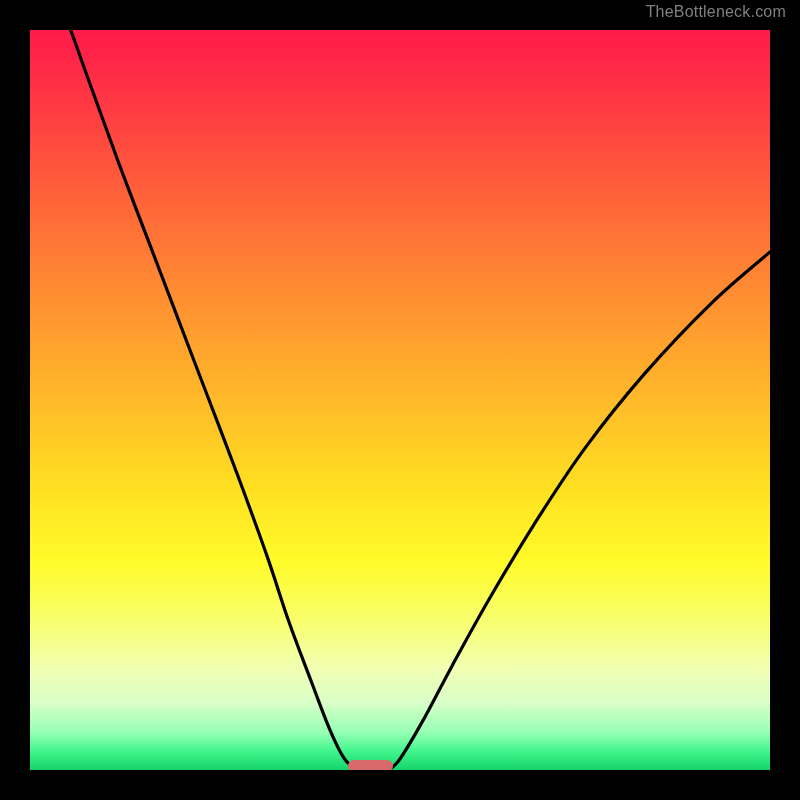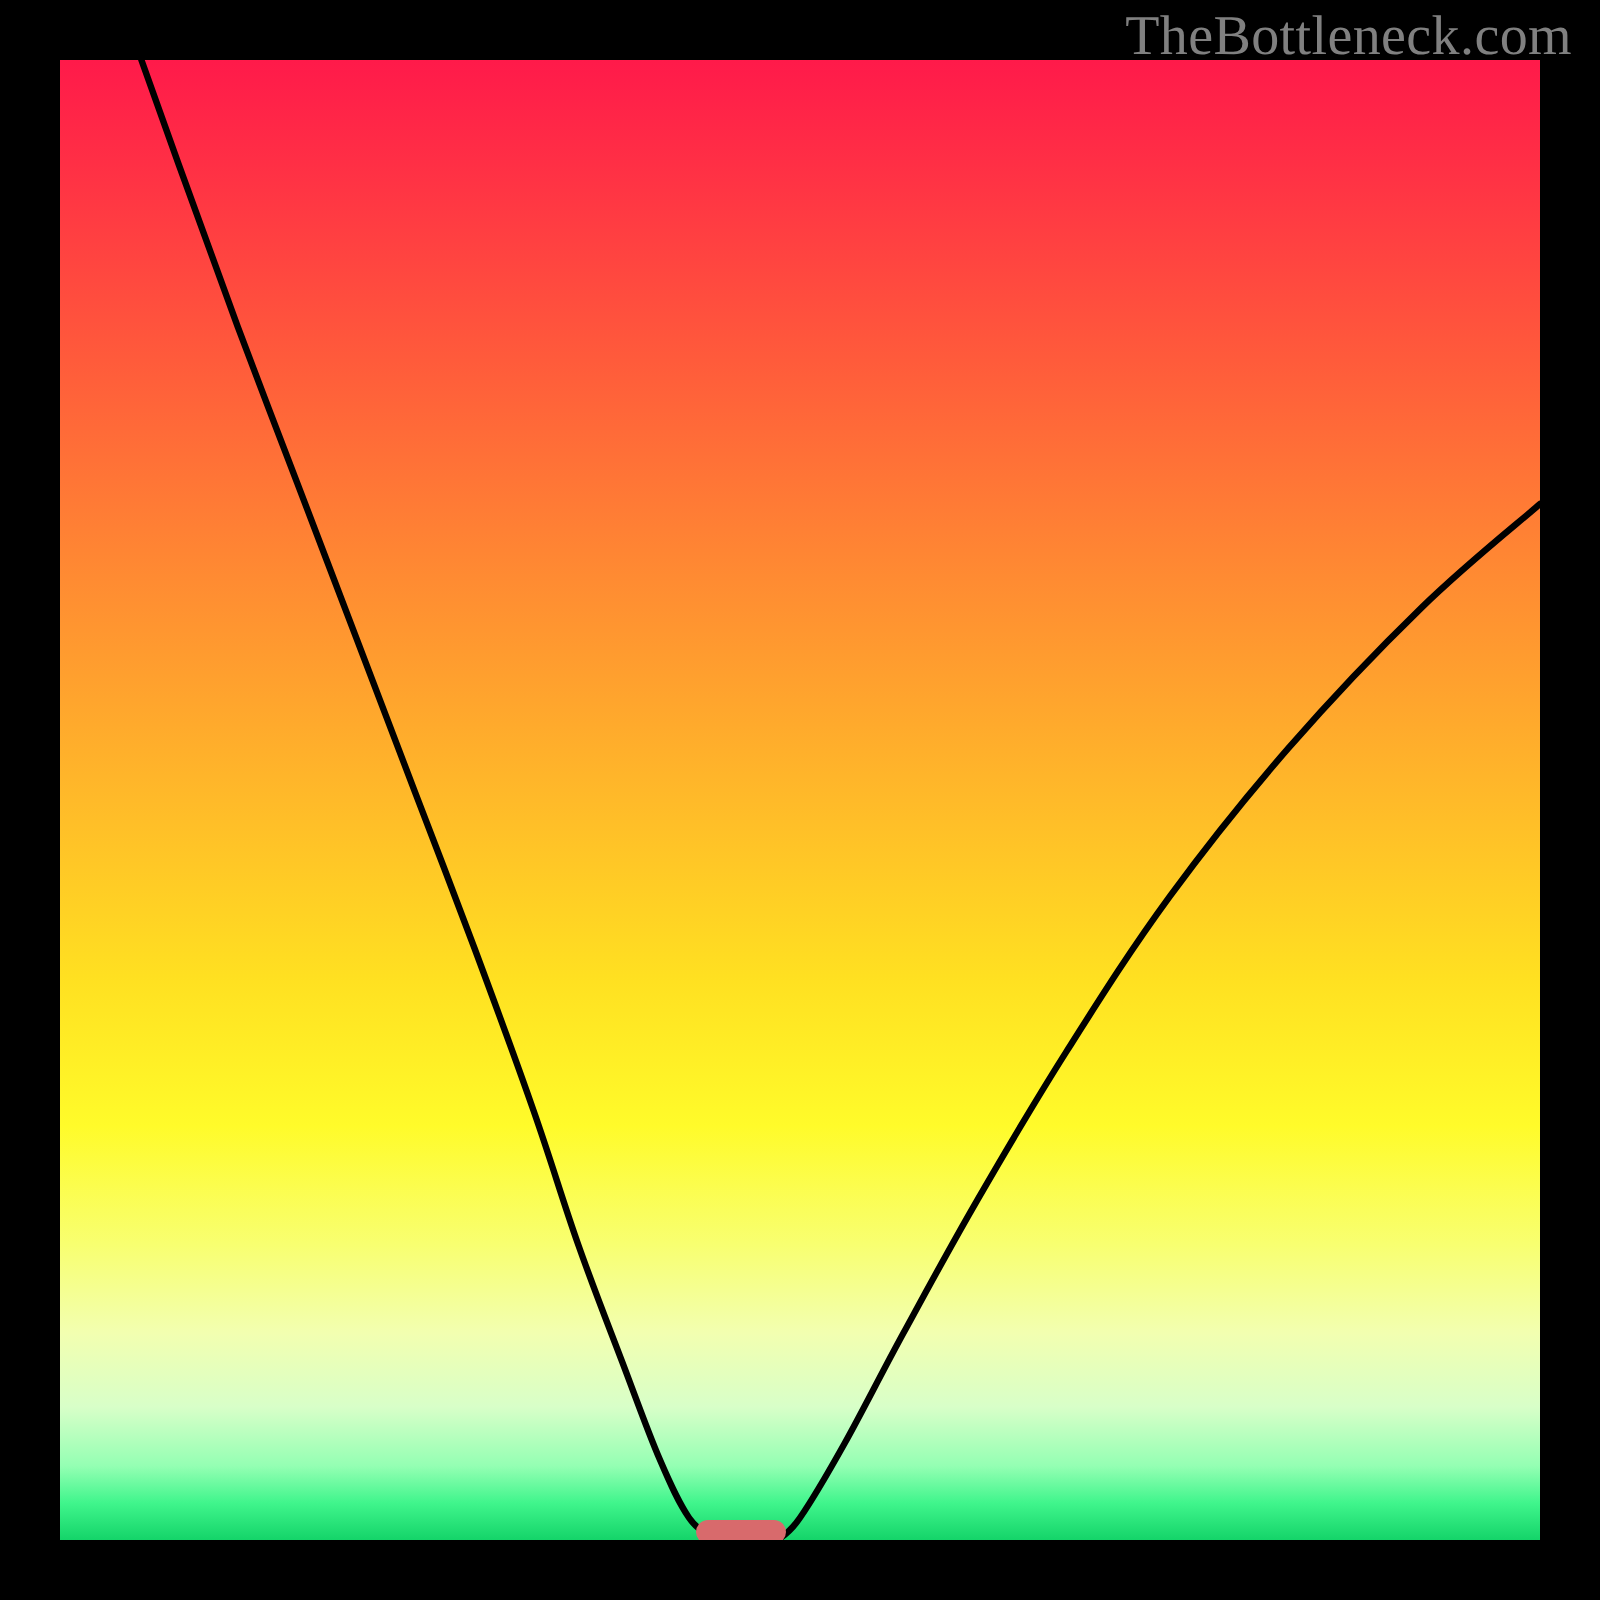--- a/index.html
+++ b/index.html
@@ -10,25 +10,24 @@
     height: 800px;
     position: relative;
     overflow: hidden;
     font-family: Arial, Helvetica, sans-serif;
   }
   .watermark {
     position: absolute;
     top: 3px;
     right: 14px;
     color: #808080;
-    font-size: 28px;
+    font-size: 16px;
     font-weight: 500;
     z-index: 10;
     letter-spacing: 0.2px;
-    font-family: Liberation Serif, serif;
   }
   .frame {
     position: absolute;
     left: 0;
     top: 0;
     width: 800px;
     height: 800px;
   }
   .plot-area {
     position: absolute;

